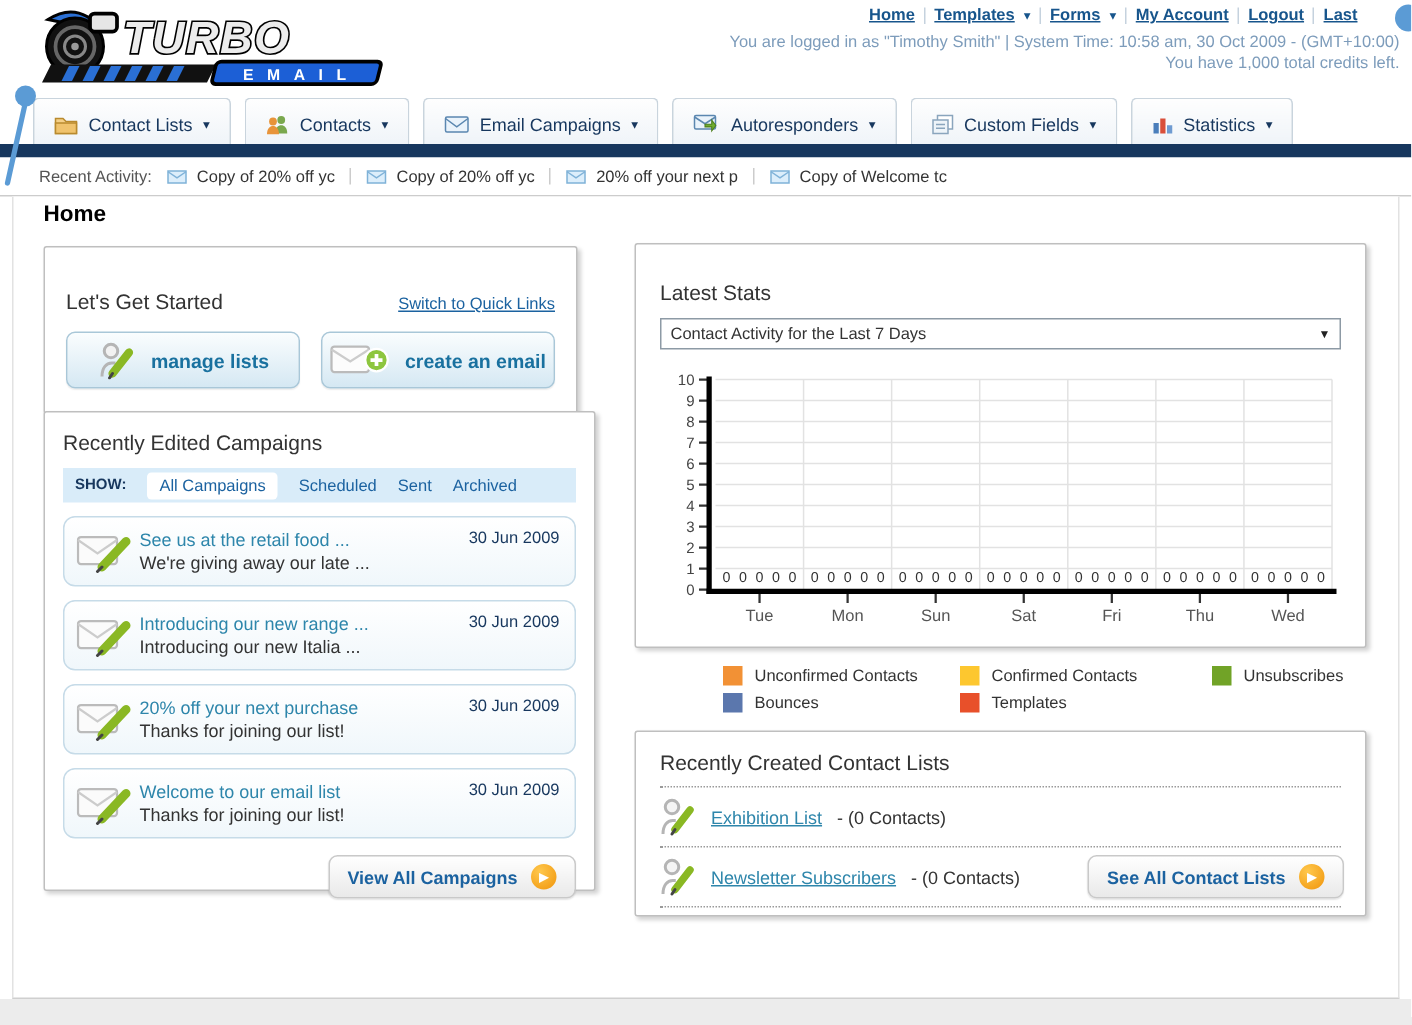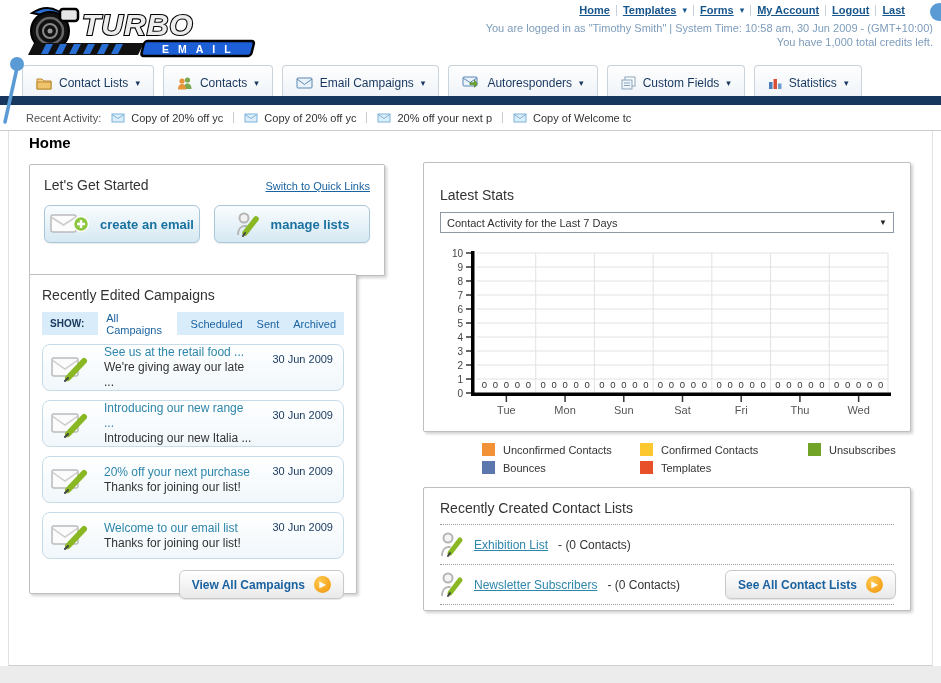--- a/index.html
+++ b/index.html
@@ -32,33 +32,33 @@
 
   
   .content { position:absolute; top:131px; left:8px; right:8px; bottom:17px; background:#fff; border-left:1px solid #e2e2e2; border-right:1px solid #e2e2e2; border-bottom:1px solid #cfcfcf; }
   .footer { position:absolute; left:0; right:0; bottom:0; height:17px; background:#ececec; }
   .page-title { position:absolute; left:20px; top:3px; font-size:15px; font-weight:bold; color:#000; }
 
   .panel { position:absolute; background:#fff; border:1px solid #bfbfbf; border-radius:2px; box-shadow:2px 2px 3px rgba(0,0,0,0.18); }
   .panel-title { font-size:14px; color:#333; }
 
   
-  .gs-panel { left:20px; top:33px; width:356px; height:112px; padding:12px 14px; }
+  .gs-panel { left:20px; top:33px; width:356px; height:112px; padding:28px 14px; }
   .gs-head { display:flex; justify-content:space-between; align-items:baseline; }
   .gs-head a { font-size:11px; color:#1b62a0; text-decoration:underline; cursor:pointer; }
   .gs-btns { display:flex; gap:14px; margin-top:12px; }
   .bigbtn { flex:1; height:38px; border:1px solid #a9c7d8; border-radius:6px; background:linear-gradient(#fafdfe,#d5e8f3); display:flex; align-items:center; justify-content:center; gap:10px; font-size:13px; font-weight:bold; color:#19719f; cursor:pointer; box-shadow:0 1px 1px rgba(0,0,0,0.08); }
 
   
-  .camp-panel { left:20px; top:143px; width:328px; height:320px; padding:12px 12px; }
+  .camp-panel { left:20px; top:143px; width:368px; height:320px; padding:12px 12px; }
   .showbar { margin-top:9px; background:#d9ecf9; height:23px; display:flex; align-items:center; gap:14px; padding:0 8px; font-size:11px; }
   .showbar .show-label { font-size:10px; font-weight:bold; color:#17375e; }
   .showbar a { color:#1b62a0; cursor:pointer; }
   .showbar a.active { background:#fff; border-radius:3px; padding:3px 8px; }
-  .camp-card { margin-top:9px; height:47px; border:1px solid #c6dbe8; border-radius:8px; background:linear-gradient(#ffffff,#f0f7fb); display:flex; align-items:center; gap:16px; padding:4px 10px 4px 8px; }
+  .camp-card { margin-top:9px; height:47px; border:1px solid #c6dbe8; border-radius:8px; background:linear-gradient(#ffffff,#f0f7fb); display:flex; align-items:center; gap:5px; padding:4px 10px 4px 8px; }
   .camp-card .txt { flex:1; line-height:15px; }
   .camp-card .txt .t { font-size:12px; color:#2e86ab; cursor:pointer; }
   .camp-card .txt .s { font-size:12px; color:#333; }
   .camp-card .d { font-size:11px; color:#17375e; align-self:flex-start; margin-top:4px; }
   .btn-row { margin-top:11px; text-align:right; }
   .linkbtn { display:inline-flex; align-items:center; gap:9px; height:29px; padding:0 12px; border:1px solid #c9c9c9; border-radius:6px; background:linear-gradient(#ffffff,#e9e9e9); font-size:12px; font-weight:bold; color:#1b62a0; cursor:pointer; box-shadow:0 1px 1px rgba(0,0,0,0.1); }
   .gobtn { width:17px; height:17px; border-radius:50%; background:radial-gradient(circle at 35% 30%, #ffc84d, #f0940a); display:inline-flex; align-items:center; justify-content:center; color:#fff; font-size:8px; }
 
   
   .stats-panel { left:414px; top:31px; width:488px; height:270px; padding:24px 16px; }
@@ -127,21 +127,21 @@
       <span class="caret">▾</span>
       <span class="sep"></span>
       <a>My Account</a>
       <span class="sep"></span>
       <a>Logout</a>
       <span class="sep"></span>
       <a>Last</a>
     </div>
 
     <div class="login-info">
-      <div>You are logged in as "Timothy Smith" | System Time: 10:58 am, 30 Jun 2009 - (GMT+10:00)</div>
+      <div>You are logged in as "Timothy Smith" | System Time: 10:58 am, 30 Oct 2009 - (GMT+10:00)</div>
       <div>You have 1,000 total credits left.</div>
     </div>
   </div>
 
   <svg class="annotations" width="941" height="683">
     <circle cx="939" cy="12" r="9" fill="#5b9bd5"></circle>
     <path d="M17 68 L5 122" stroke="#5b9bd5" stroke-width="3.5" fill="none" stroke-linecap="round"></path>
     <circle cx="17" cy="64" r="7" fill="#5b9bd5"></circle>
   </svg>
 
@@ -239,37 +239,37 @@
 
   <div class="content">
     <div class="page-title">Home</div>
 
     <div class="panel gs-panel">
       <div class="gs-head">
         <span class="panel-title">Let's Get Started</span>
         <a>Switch to Quick Links</a>
       </div>
       <div class="gs-btns">
+        <div class="bigbtn">
+          <svg width="26" height="26" viewBox="0 0 26 26">
+            <circle cx="9" cy="7" r="4.5" fill="#f2f2f2" stroke="#b5b5b5" stroke-width="2"></circle>
+            <path d="M3 24 c0-6 3-9 6.5-9 h2.5" fill="none" stroke="#b5b5b5" stroke-width="2"></path>
+            <path d="M10 22 L21 8" stroke="#8ab824" stroke-width="5.5" stroke-linecap="round"></path>
+            <path d="M8 25 L10 22" stroke="#444" stroke-width="2" stroke-linecap="round"></path>
+          </svg>
+          <span>manage lists</span>
+        </div>
         <div class="bigbtn">
           <svg width="40" height="26" viewBox="0 0 40 26">
             <rect x="1" y="4" width="25" height="17" rx="2" fill="#fcfcfc" stroke="#bbb" stroke-width="1.5"></rect>
             <path d="M1 6 L13.5 14 L26 6" fill="none" stroke="#ccc" stroke-width="1.5"></path>
             <circle cx="31" cy="13" r="7.5" fill="#8dc63f" stroke="#fff" stroke-width="1.5"></circle>
             <path d="M31 9 v8 M27 13 h8" stroke="#fff" stroke-width="2.5"></path>
           </svg>
           <span>create an email</span>
-        </div>
-        <div class="bigbtn">
-          <svg width="26" height="26" viewBox="0 0 26 26">
-            <circle cx="9" cy="7" r="4.5" fill="#f2f2f2" stroke="#b5b5b5" stroke-width="2"></circle>
-            <path d="M3 24 c0-6 3-9 6.5-9 h2.5" fill="none" stroke="#b5b5b5" stroke-width="2"></path>
-            <path d="M10 22 L21 8" stroke="#8ab824" stroke-width="5.5" stroke-linecap="round"></path>
-            <path d="M8 25 L10 22" stroke="#444" stroke-width="2" stroke-linecap="round"></path>
-          </svg>
-          <span>manage lists</span>
         </div>
       </div>
     </div>
 
     <div class="panel camp-panel">
       <div class="panel-title">Recently Edited Campaigns</div>
       <div class="showbar">
         <span class="show-label">SHOW:</span>
         <a class="active">All Campaigns</a>
         <a>Scheduled</a>

